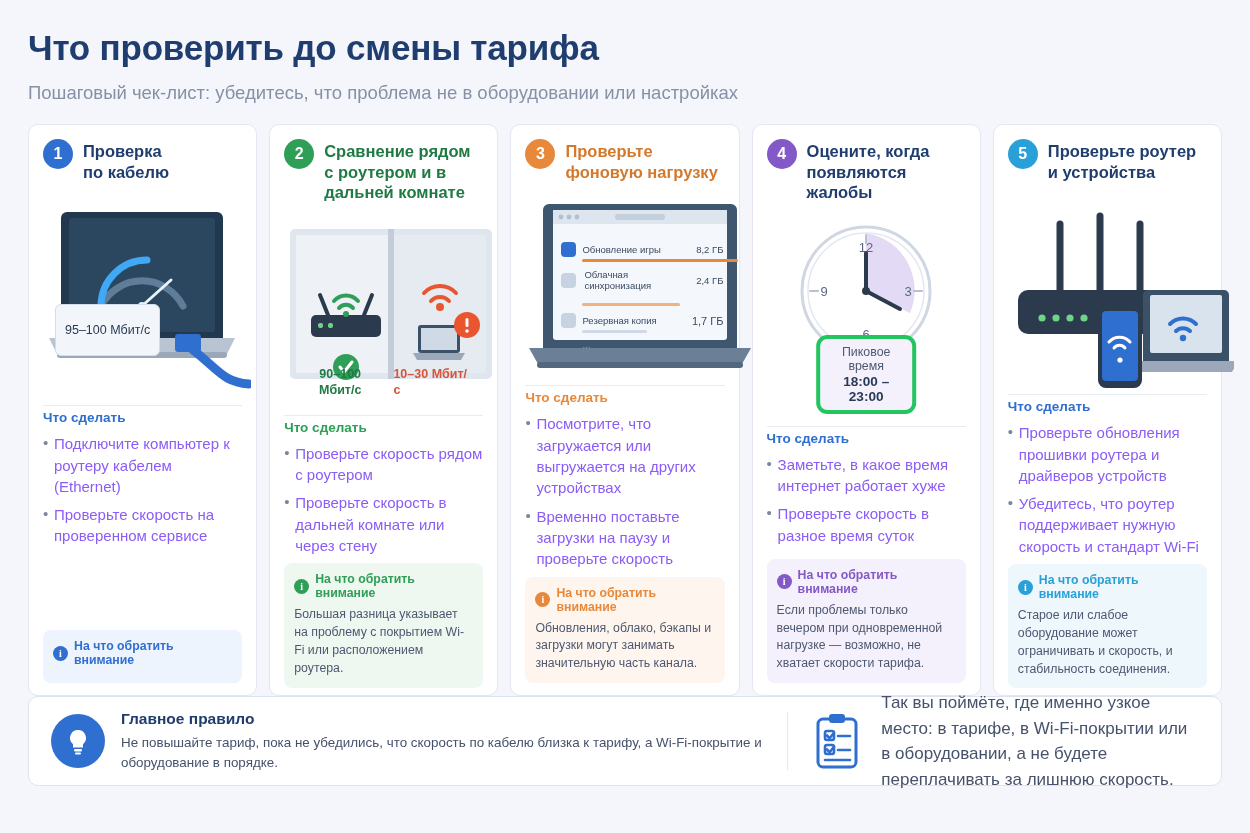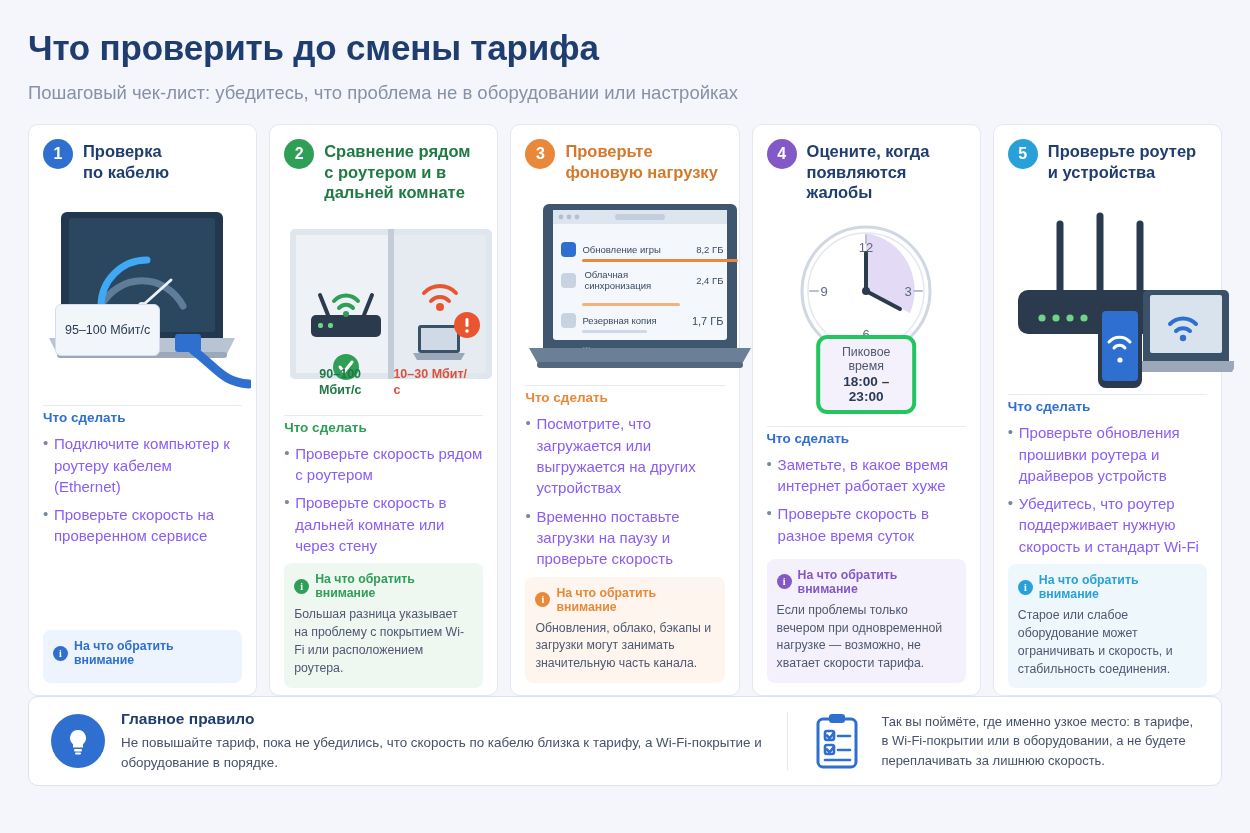--- a/index.html
+++ b/index.html
@@ -138,21 +138,21 @@
   .footer-left { flex: 0 0 660px; }
   .footer-title {
     font-size: 15.5px; font-weight: bold; color: #1f3d6e;
     margin-bottom: 5px;
   }
   .footer-text { font-size: 13.4px; color: #46516b; line-height: 1.45; }
   .divider {
     width: 1px; height: 58px; background: #e2e7f0; margin: 0 20px 0 6px;
   }
   .clipboard { flex: 0 0 60px; margin-right: 14px; display:flex; justify-content:center;}
-  .footer-right { font-size: 13px; color: #46516b; line-height: 1.5; }
+  .footer-right { font-size: 17px; color: #46516b; line-height: 1.5; }
 </style>
 </head>
 <body>
 
 <div class="page">
 
   <div class="header">
     <h1 class="title">Что проверить до смены тарифа</h1>
     <p class="subtitle">Пошаговый чек-лист: убедитесь, что проблема не в оборудовании или настройках</p>
   </div>

